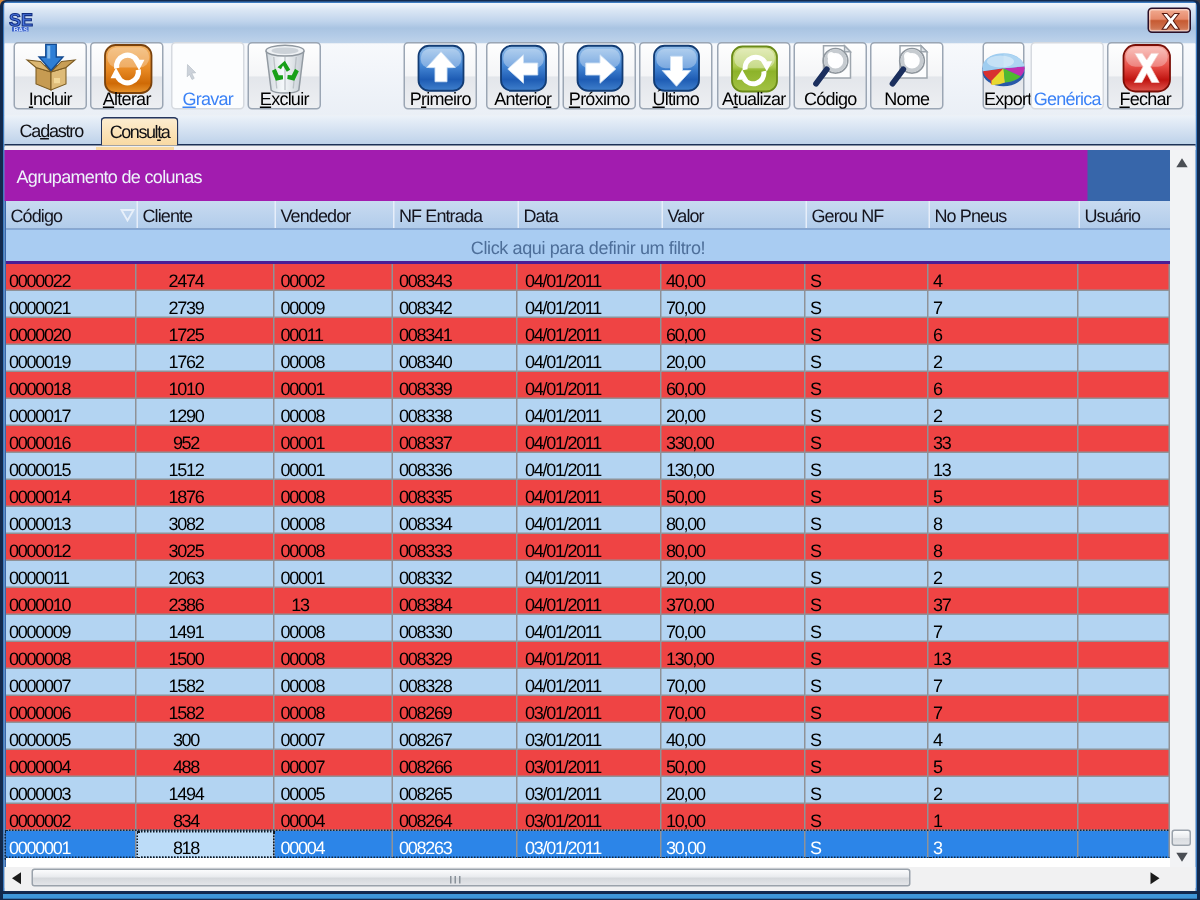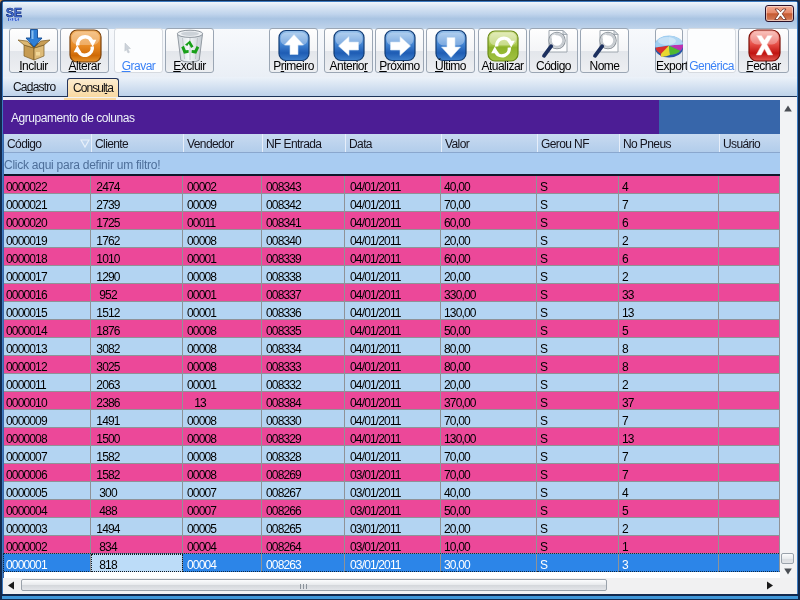--- a/index.html
+++ b/index.html
@@ -34,38 +34,38 @@
  background:linear-gradient(#ecf2f9, #bed2ea); border-bottom:1px solid #1c3156; }
 #tab-cadastro { position:absolute; left:10px; top:3px; font-size:12px; letter-spacing:-0.8px; color:#101014;text-align:center; }
 #tab-consulta { position:absolute; left:64px; top:1px; width:52px; height:19px;
  background:linear-gradient(#fdedd0, #f9d9a2); border:1px solid #25355c; border-bottom:none;
  border-radius:3px 3px 0 0; text-align:center; font-size:12px; letter-spacing:-0.95px; color:#101014;
  padding-top:2px; }
 #underline-band { position:absolute; left:3px; top:98px; width:794px; height:2px; background:#f2f0f6; }
 #underline-peach { position:absolute; left:64px; top:98px; width:52px; height:2px; background:#f9d9a2; }
 
 #gridzone { position:absolute; left:3px; top:100px; width:777px; height:492px; background:#3766aa; }
-#groupband { position:absolute; left:0; top:0; width:656px; height:34px; background:#4c1d95;
+#groupband { position:absolute; left:0; top:0; width:722px; height:34px; background:#a21caf;
  color:#eef3fa; font-size:12px; letter-spacing:-0.45px; }
 #groupband span { position:absolute; left:8px; top:11px; }
 
 #hdr { position:absolute; left:1px; top:34px; width:776px; height:19px;
  background:linear-gradient(#c8daf0, #b2cdeb); border-bottom:1px solid #8aa7ce; }
 .h { position:absolute; top:0; height:18px; font-size:12px; letter-spacing:-0.6px; color:#14141e;
  padding:3px 0 0 3px; border-left:1px solid #e6eefa; }
-#filterrow { position:absolute; left:1px; top:53px; width:776px; height:23px; border-bottom:2px solid #0f172a; background:#a9ccf2;
- color:#4d6e99; font-size:12px; letter-spacing:-0.25px; padding-top:5px; }
+#filterrow { position:absolute; left:1px; top:53px; width:776px; height:23px; border-bottom:2px solid #4c1d95; background:#a9ccf2;
+ color:#4d6e99; font-size:12px; letter-spacing:-0.25px; text-align:center; padding-top:5px; }
 #rows { position:absolute; left:1px; top:76px; width:776px; height:396px; background:#ffffff; }
-.row { position:absolute; left:0; width:776px; height:18px; background:#ec4899; }
+.row { position:absolute; left:0; width:776px; height:18px; background:#ef4444; }
 .row.alt { background:#b3d4f2; }
 .row.sel { background:#2c85e8; outline:1px dotted #0c2844; outline-offset:0px; }
 .c { position:absolute; top:0; height:18px; border-bottom:1px solid #8f9297; border-right:1px solid #8f9297;
  font-size:12px; letter-spacing:-0.85px; color:#000000; padding:4px 0 0 3px; white-space:nowrap; }
 .row.sel .c { color:#ffffff; border-bottom:1px dotted #0c2844; border-top:none; }
-.cli { display:inline-block; width:28px; margin-left:0px; text-align:center; }
+.cli { display:inline-block; width:28px; margin-left:16px; text-align:center; }
 .ven { display:inline-block; width:26px; margin-left:1px; text-align:center; }
 .fcell { background:#bcdcf8; color:#000000 !important; outline:1px dotted #101820; outline-offset:-1px; }
 #whitegap { position:absolute; left:1px; top:472px; width:776px; height:20px; background:#ffffff; }
 
 #vscroll { position:absolute; left:780px; top:100px; width:15px; height:478px; background:#f2f3f5; }
 #hscroll { position:absolute; left:3px; top:578px; width:794px; height:14px; background:#f1f1f2; }
 .thumb { position:absolute; border:1px solid #9aa2ab; border-radius:2px;
  background:linear-gradient(#fbfcfd, #e9ebee 50%, #d9dce0 52%, #e3e5e9 100%); }
 #hthumb { left:18px; top:1px; width:586px; height:12px;
  background:linear-gradient(#fbfcfd, #e9ebee 45%, #d5d8dc 55%, #e3e5e9 100%); }

